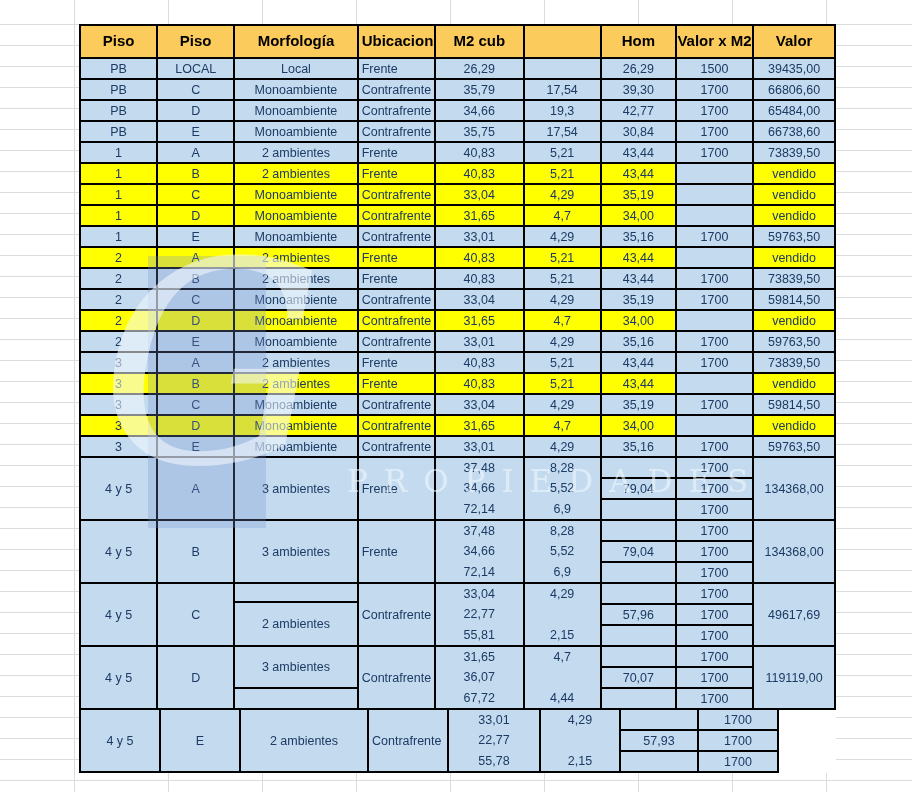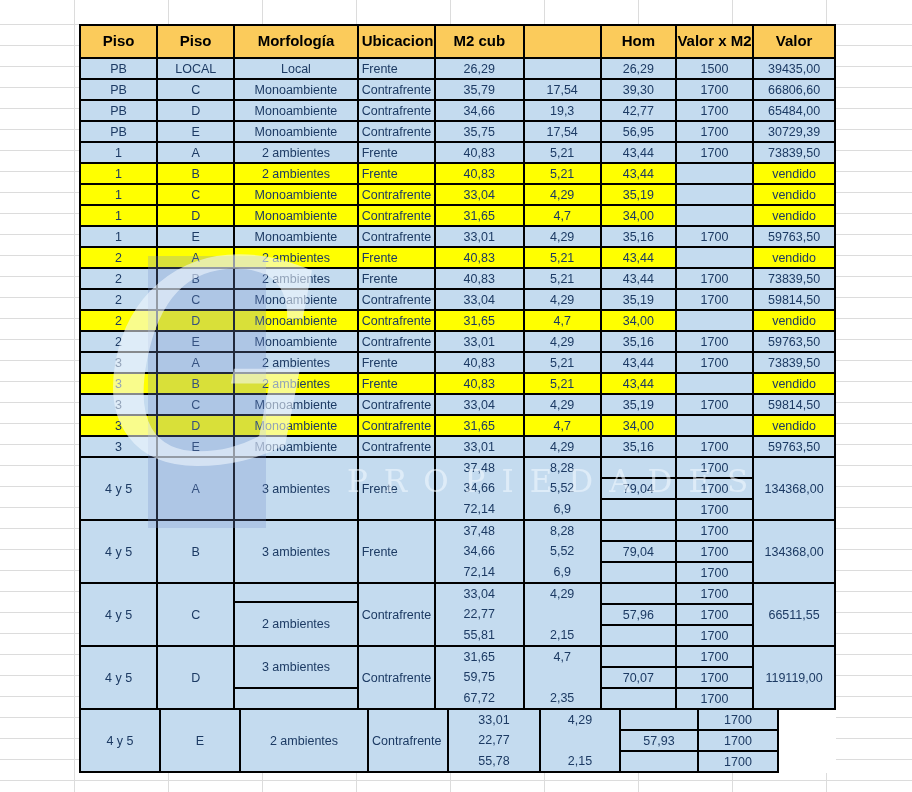--- a/index.html
+++ b/index.html
@@ -104,23 +104,23 @@
           <div class="c w-valor">1700</div>
           <div class="c w-total">65484,00</div>
         </div>
         <div class="r dr">
           <div class="c w-piso">PB</div>
           <div class="c w-letra">E</div>
           <div class="c w-morfologia">Monoambiente</div>
           <div class="c w-ubicacion al">Contrafrente</div>
           <div class="c w-m2cub">35,75</div>
           <div class="c w-m2desc">17,54</div>
-          <div class="c w-hom">56,95</div>
-          <div class="c w-valor">1700</div>
-          <div class="c w-total">30729,39</div>
+          <div class="c w-hom">30,84</div>
+          <div class="c w-valor">1700</div>
+          <div class="c w-total">66738,60</div>
         </div>
         <div class="r dr">
           <div class="c w-piso">1</div>
           <div class="c w-letra">A</div>
           <div class="c w-morfologia">2 ambientes</div>
           <div class="c w-ubicacion al">Frente</div>
           <div class="c w-m2cub">40,83</div>
           <div class="c w-m2desc">5,21</div>
           <div class="c w-hom">43,44</div>
           <div class="c w-valor">1700</div>
@@ -355,39 +355,39 @@
           <div class="c w-hom stack">
             <div class="sub ln"></div>
             <div class="sub ln box">57,96</div>
             <div class="sub ln"></div>
           </div>
           <div class="c w-valor stack">
             <div class="sub ln">1700</div>
             <div class="sub ln bt">1700</div>
             <div class="sub ln bt">1700</div>
           </div>
-          <div class="c w-total">66511,55</div>
+          <div class="c w-total">49617,69</div>
         </div>
         <div class="r sec">
           <div class="c w-piso">4 y 5</div>
           <div class="c w-letra">D</div>
           <div class="c w-morfologia stack">
             <div class="sub grow bb">3 ambientes</div>
             <div class="sub f19"></div>
           </div>
           <div class="c w-ubicacion al">Contrafrente</div>
           <div class="c w-m2cub stack">
             <div class="sub ln">31,65</div>
-            <div class="sub ln">59,75</div>
+            <div class="sub ln">36,07</div>
             <div class="sub ln">67,72</div>
           </div>
           <div class="c w-m2desc stack">
             <div class="sub ln">4,7</div>
             <div class="sub ln"></div>
-            <div class="sub ln">2,35</div>
+            <div class="sub ln">4,44</div>
           </div>
           <div class="c w-hom stack">
             <div class="sub ln"></div>
             <div class="sub ln box">70,07</div>
             <div class="sub ln"></div>
           </div>
           <div class="c w-valor stack">
             <div class="sub ln">1700</div>
             <div class="sub ln bt">1700</div>
             <div class="sub ln bt">1700</div>

